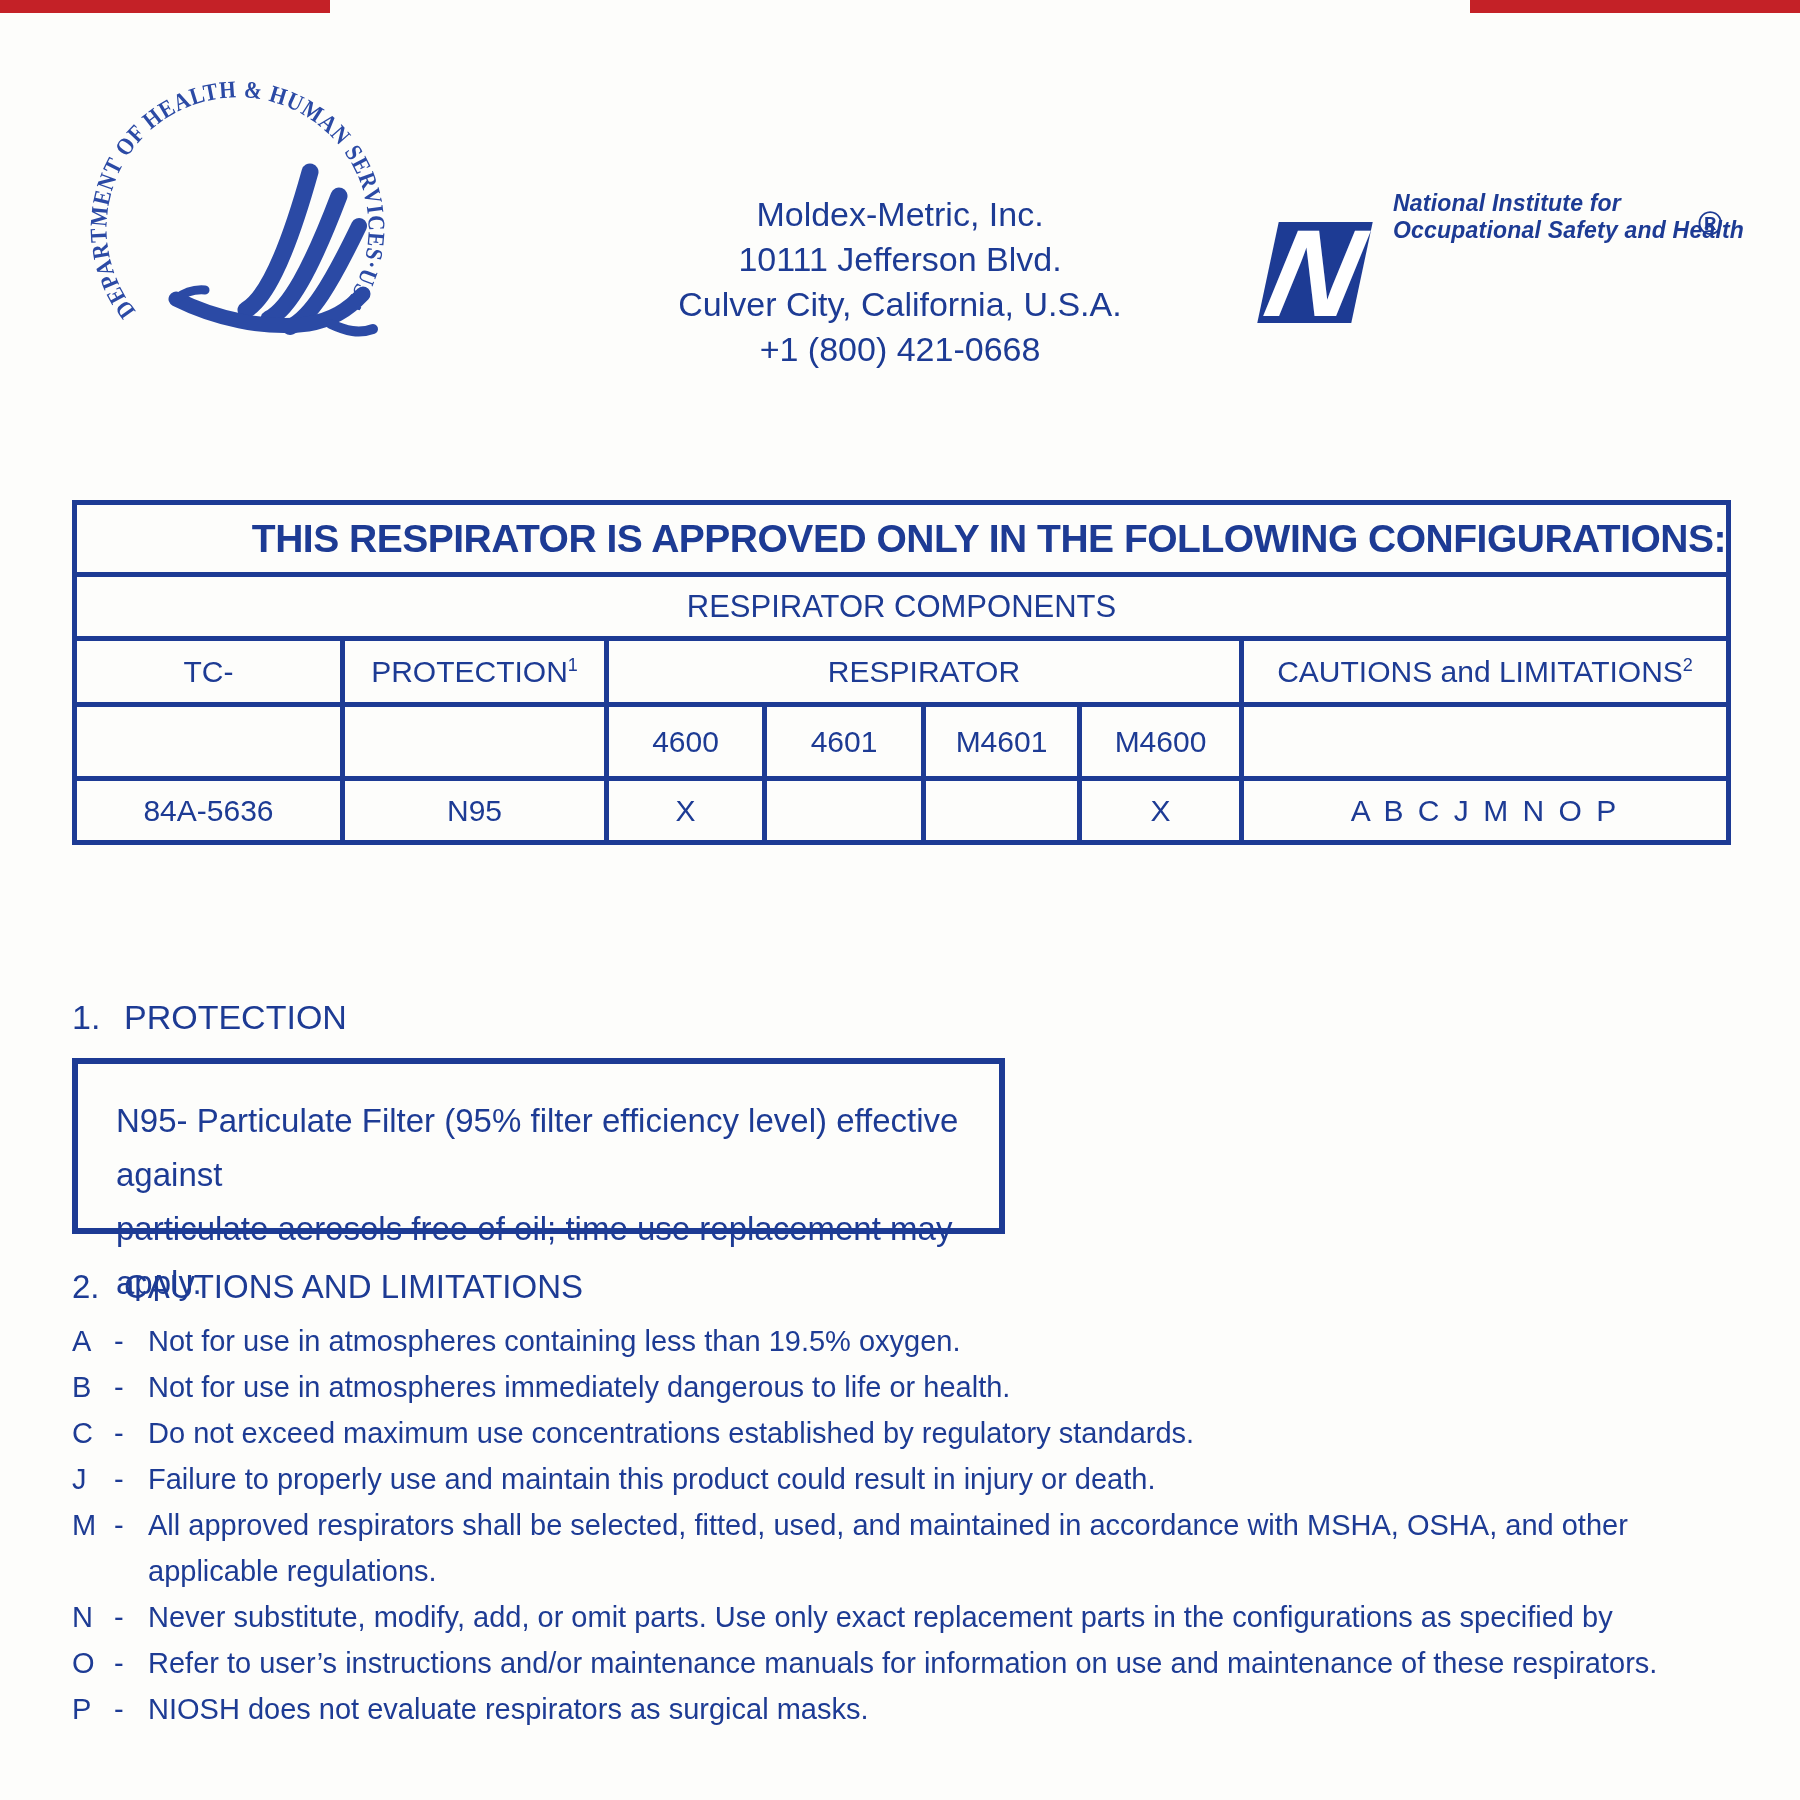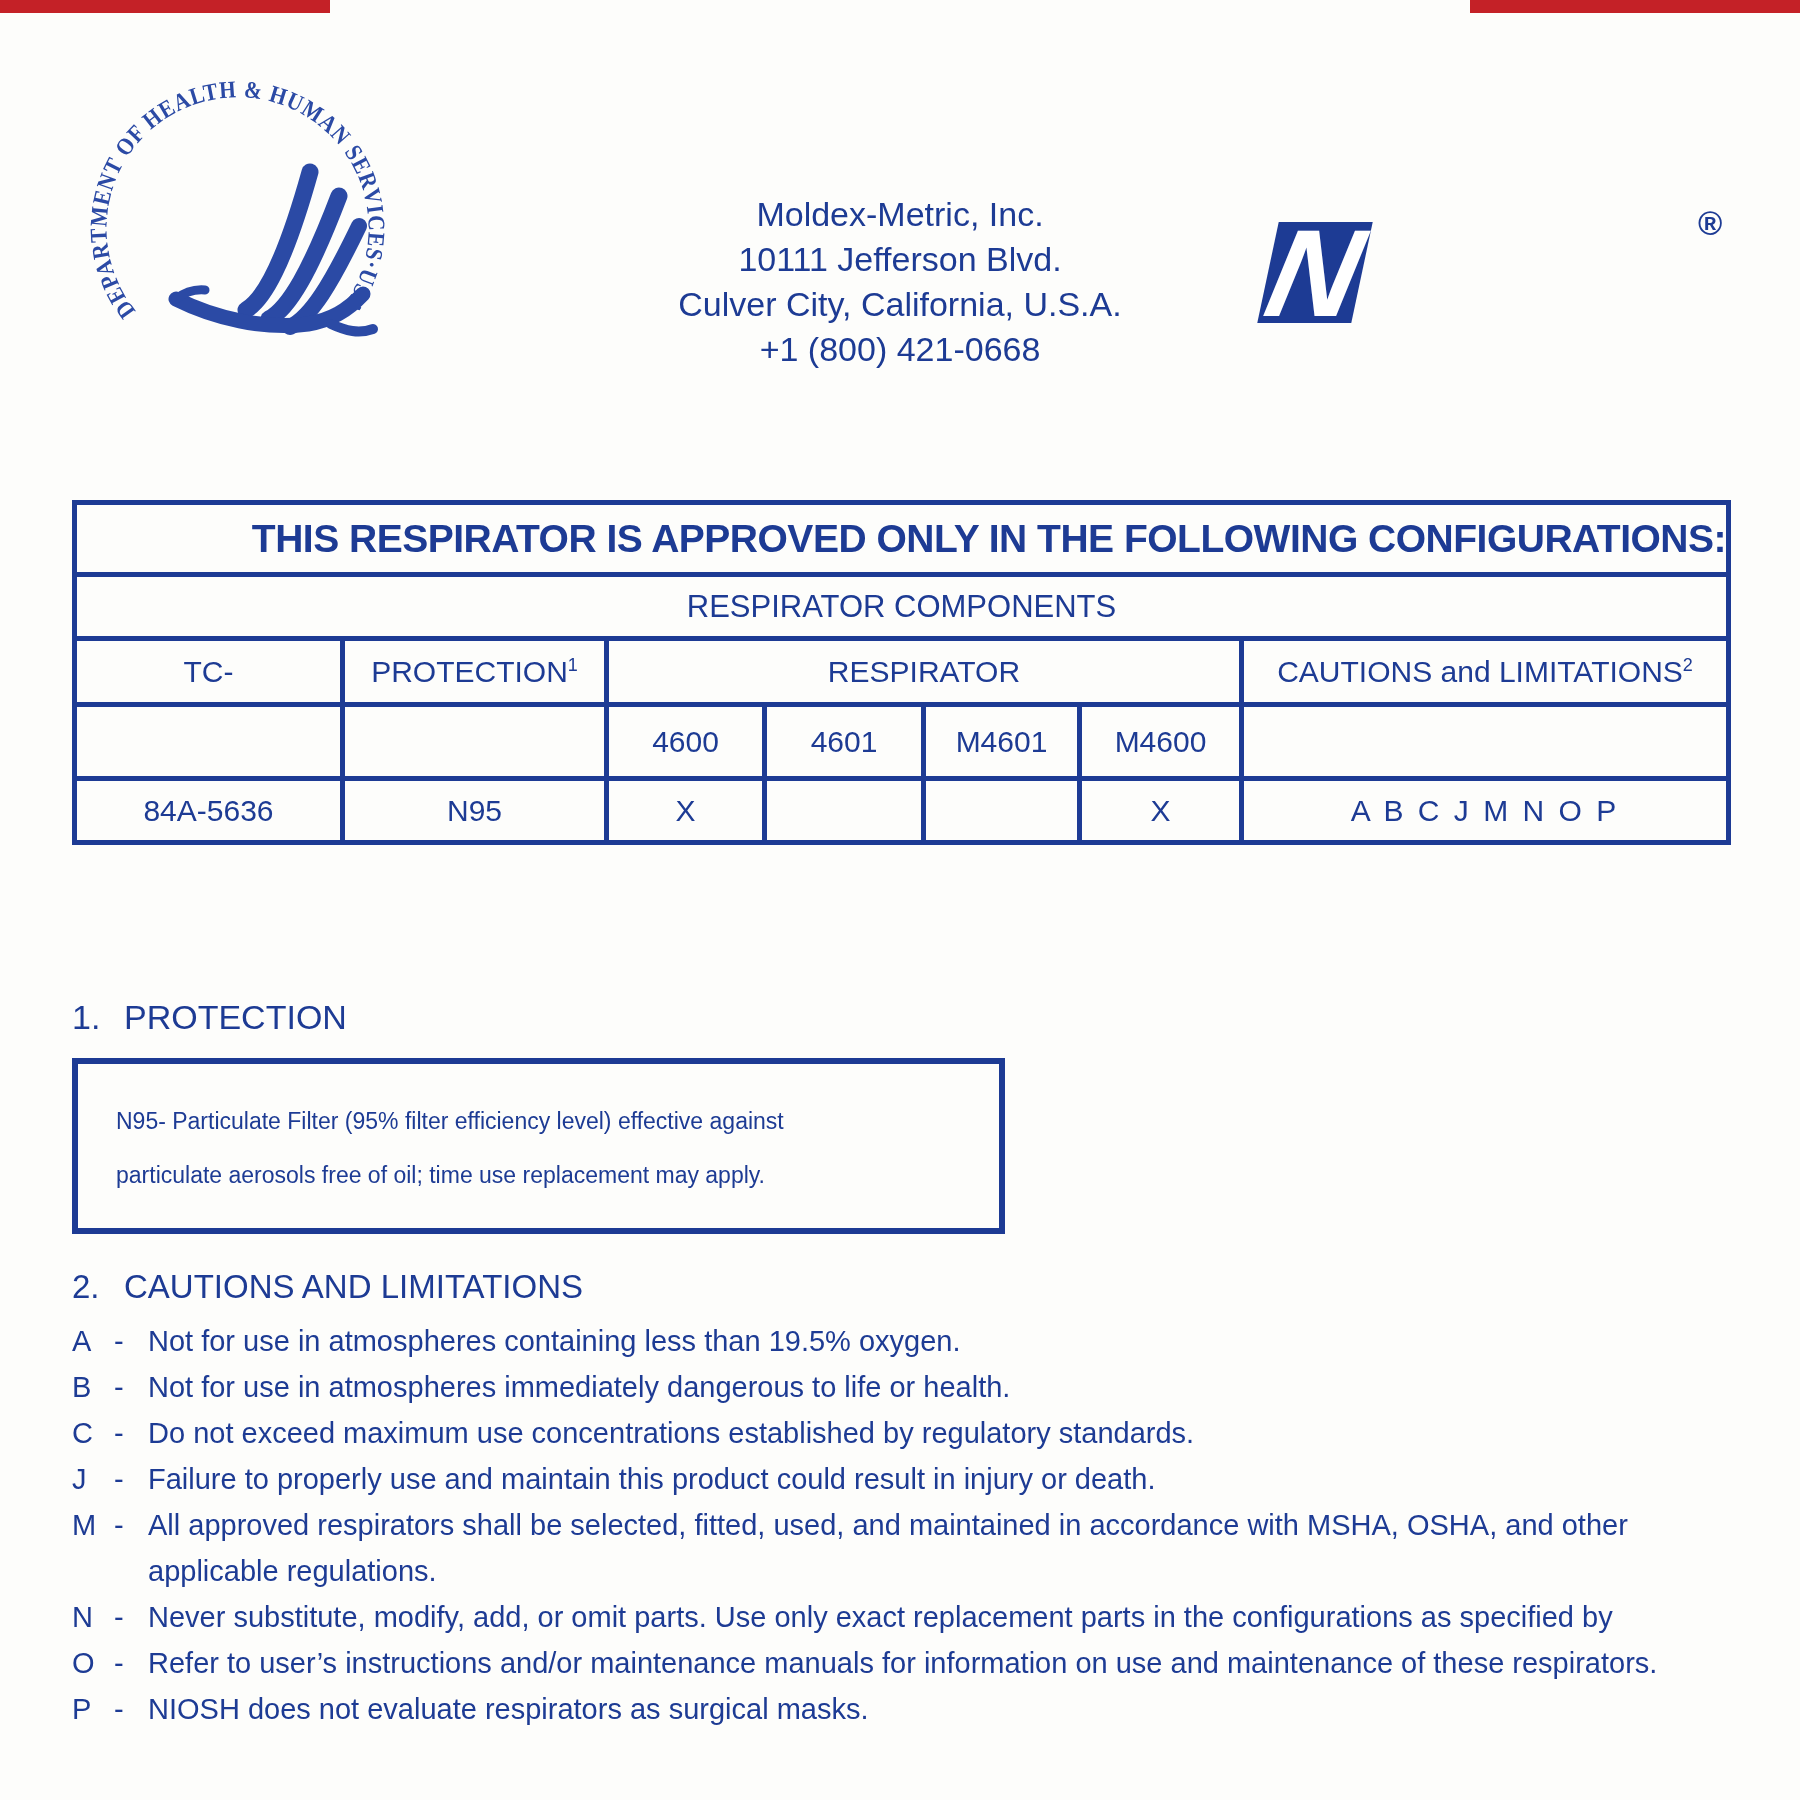--- a/index.html
+++ b/index.html
@@ -77,21 +77,21 @@
   .sec-heading{
     position:absolute;left:72px;font-size:34px;color:var(--blue);
     display:flex;
   }
   .sec-num{width:52px;}
   .heading-1{top:998px;}
   .heading-2{top:1268px;font-size:33px;}
   .protection-box{
     position:absolute;left:72px;top:1058px;width:933px;height:176px;
     border:6px solid var(--blue);
-    padding:30px 20px 0 38px;font-size:23px;line-height:54px;color:var(--blue);
+    padding:30px 20px 0 38px;font-size:33px;line-height:54px;color:var(--blue);
   }
 
   
   .cautions-list{position:absolute;left:72px;top:1318px;width:1680px;}
   .caution-item{display:flex;font-size:29px;line-height:46px;color:var(--blue);}
   .c-letter{width:42px;flex:none;}
   .c-dash{width:34px;flex:none;}
   .c-text{flex:1;}
 </style>
 </head>
@@ -128,20 +128,24 @@
     <div>+1 (800) 421-0668</div>
   </div>
 
   <div class="niosh-logo">
     <div class="niosh-wordmark">
       <div class="niosh-nbox">
         <span class="niosh-n">N</span>
       </div>
       <span class="niosh-reg">®</span>
     </div>
+    <div class="niosh-tagline">
+      <div>National Institute for</div>
+      <div>Occupational Safety and Health</div>
+    </div>
   </div>
 
   <table class="approval outer">
     <colgroup>
       <col style="width:268px">
         <col style="width:264px">
         <col style="width:158px">
       <col style="width:159px">
         <col style="width:156px">
         <col style="width:162px">

